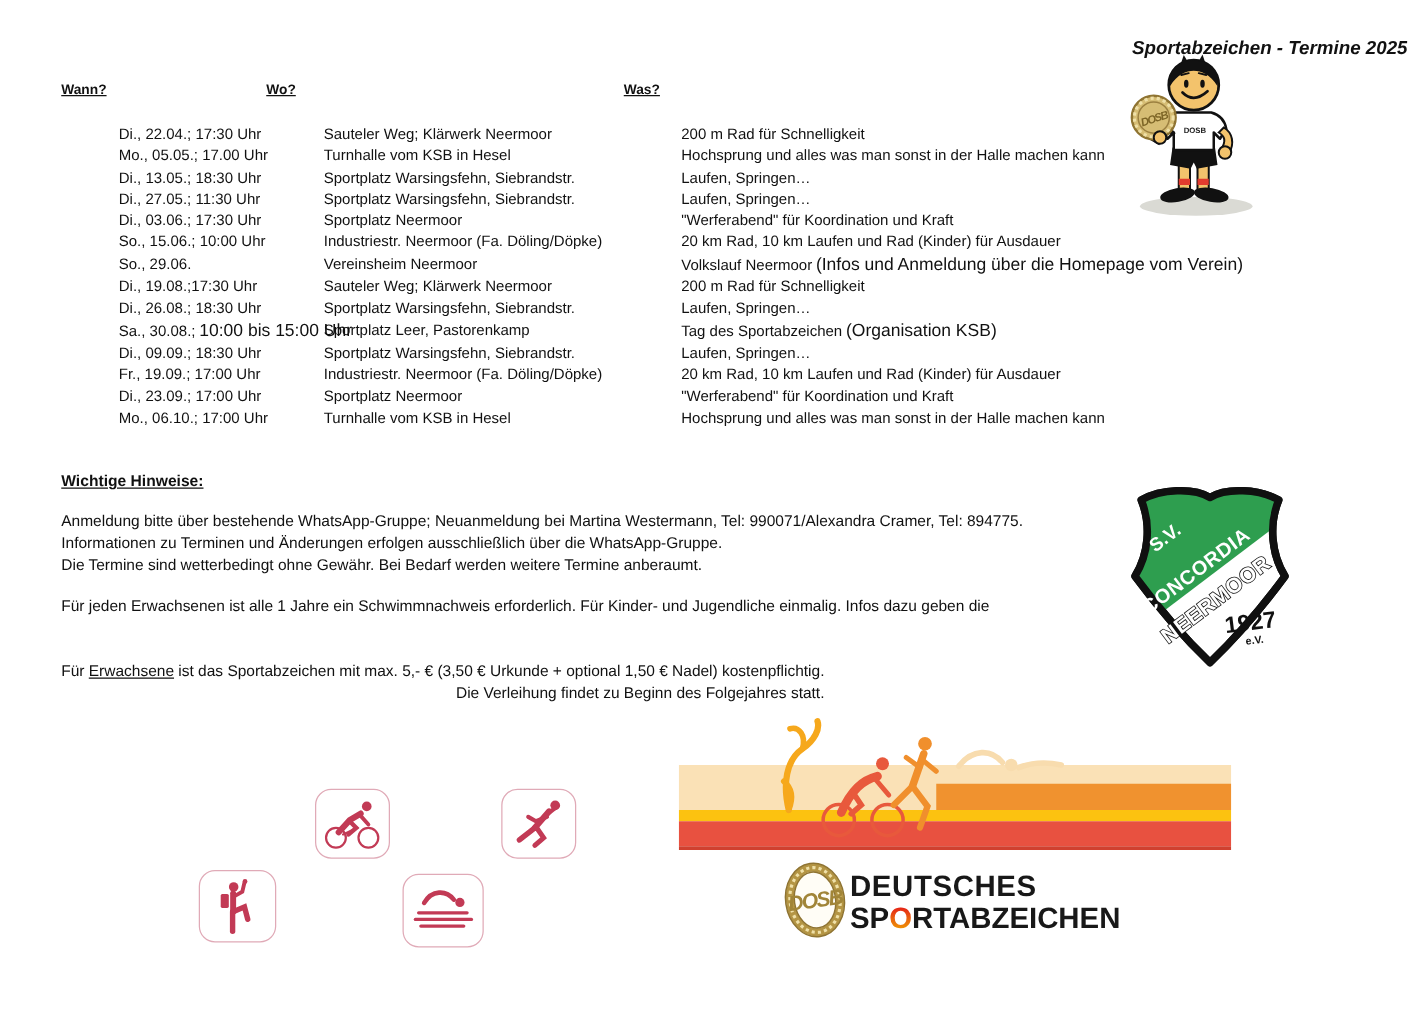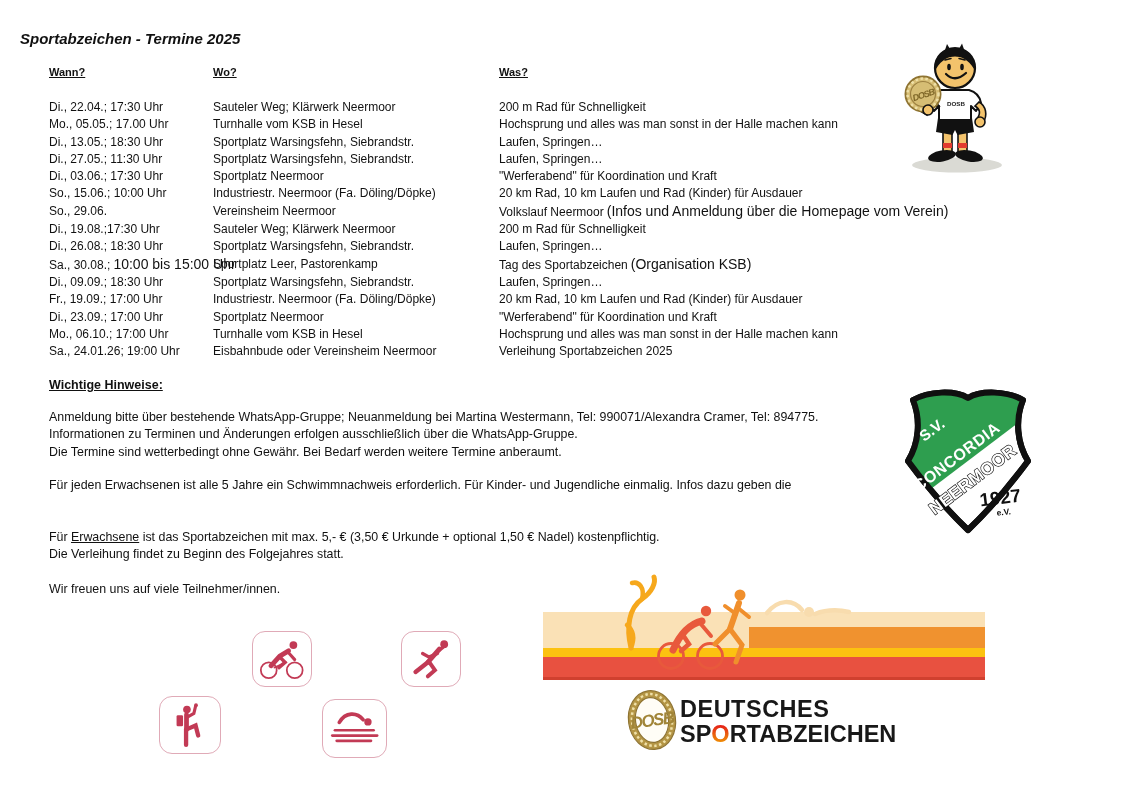--- a/index.html
+++ b/index.html
@@ -1,35 +1,35 @@
 <!DOCTYPE html>
 <html><head>
 <meta charset="utf-8">
 <style>
   html,body{margin:0;padding:0;background:#fff;}
   .page{position:relative;width:1126px;height:807px;background:#fff;overflow:hidden;
         font-family:"Liberation Sans",sans-serif;color:#111;}
-  .title{position:absolute;top:30px;left:20px;right:0;text-align:left;
+  .title{position:absolute;top:30px;left:20px;right:0;text-align:right;
          font-size:15px;font-weight:bold;font-style:italic;}
   
   .termine{position:absolute;left:49px;top:66px;width:870px;}
   .thead{display:flex;font-weight:bold;font-size:11px;}
   .thead .hd{text-decoration:underline;}
   .col-wann{width:164px;flex:none;}
   .col-wo{width:286px;flex:none;}
   .col-was{flex:1;}
   .rows{margin-top:21px;}
-  .trow{display:flex;font-size:12px;line-height:17.3px;white-space:nowrap;}
+  .trow{display:flex;font-size:12px;line-height:17.3px;white-space:nowrap;margin-left:46px;}
   .sm{font-size:14px;}
   .sm:empty{display:none;}
   .sm:not(:empty){margin-left:3px;}
   
   .notes-head{position:absolute;left:49px;top:378px;font-size:12.5px;font-weight:bold;text-decoration:underline;}
   .para{position:absolute;left:49px;font-size:12.4px;line-height:17.3px;white-space:nowrap;}
-  .p1{top:409px;} .p2{top:477px;} .p3{top:529px;} .p4{top:581px;}
+  .p1{top:409px;} .p2{top:477px;} .p3{top:529px;text-align:right;} .p4{top:581px;}
   .ul{text-decoration:underline;}
   
   .picto{position:absolute;background:#fff;border:1.6px solid #e0aab7;border-radius:13px;
          display:flex;align-items:center;justify-content:center;}
   .picto svg{width:88%;height:88%;}
   .pc-hiking{left:159px;top:696px;width:60px;height:56px;}
   .pc-cycling{left:252px;top:631px;width:58px;height:54px;}
   .pc-swimming{left:322px;top:699px;width:63px;height:57px;}
   .pc-running{left:401px;top:631px;width:58px;height:54px;}
   
@@ -151,46 +151,40 @@
         <div class="trow">
       <span class="col-wann"><span>Di., 23.09.; 17:00 Uhr</span></span>
       <span class="col-wo"><span>Sportplatz Neermoor</span></span>
       <span class="col-was"><span>"Werferabend" für Koordination und Kraft</span></span>
     </div>
         <div class="trow">
       <span class="col-wann"><span>Mo., 06.10.; 17:00 Uhr</span></span>
       <span class="col-wo"><span>Turnhalle vom KSB in Hesel</span></span>
       <span class="col-was"><span>Hochsprung und alles was man sonst in der Halle machen kann</span></span>
     </div>
-        <div class="trow">
-      <span class="col-wann"><span>Sa., 24.01.26; 19:00 Uhr</span></span>
-      <span class="col-wo"><span>Eisbahnbude oder Vereinsheim Neermoor</span></span>
-      <span class="col-was"><span>Verleihung Sportabzeichen 2025</span></span>
-    </div>
       </div>
   </div>
 
   <div class="notes-head">Wichtige Hinweise:</div>
 
   <div class="para p1">
     <div>Anmeldung bitte über bestehende WhatsApp-Gruppe; Neuanmeldung bei Martina Westermann, Tel: 990071/Alexandra Cramer, Tel: 894775.</div>
     <div>Informationen zu Terminen und Änderungen erfolgen ausschließlich über die WhatsApp-Gruppe.</div>
     <div>Die Termine sind wetterbedingt ohne Gewähr. Bei Bedarf werden weitere Termine anberaumt.</div>
   </div>
 
   <div class="para p2">
-    <div>Für jeden Erwachsenen ist alle 5 Jahre ein Schwimmnachweis erforderlich. Für Kinder- und Jugendliche einmalig. Infos dazu geben die</div>
+    <div>Für jeden Erwachsenen ist alle 1 Jahre ein Schwimmnachweis erforderlich. Für Kinder- und Jugendliche einmalig. Infos dazu geben die</div>
   </div>
 
   <div class="para p3">
     <div><span>Für </span><span class="ul">Erwachsene</span><span> ist das Sportabzeichen mit max. 5,- € (3,50 € Urkunde + optional 1,50 € Nadel) kostenpflichtig.</span></div>
     <div>Die Verleihung findet zu Beginn des Folgejahres statt.</div>
   </div>
 
-  <div class="para p4">Wir freuen uns auf viele Teilnehmer/innen.</div>
 
   <div class="clublogo">
     <svg viewBox="0 0 142 152">
       <defs>
         <clipPath id="shieldClip">
           <path d="M71,11 C58,3 32,4 16,13 C24,33 22,56 11,74 C28,97 48,121 71,143 C94,121 114,97 131,74 C120,56 118,33 126,13 C110,4 84,3 71,11 Z"></path>
         </clipPath>
       </defs>
       <path d="M71,11 C58,3 32,4 16,13 C24,33 22,56 11,74 C28,97 48,121 71,143 C94,121 114,97 131,74 C120,56 118,33 126,13 C110,4 84,3 71,11 Z" fill="#ffffff" stroke="#101010" stroke-width="6" stroke-linejoin="round"></path>
       <polygon points="0,0 142,0 142,20 18,114 0,114" clip-path="url(#shieldClip)" fill="#2e9e4f"></polygon>

